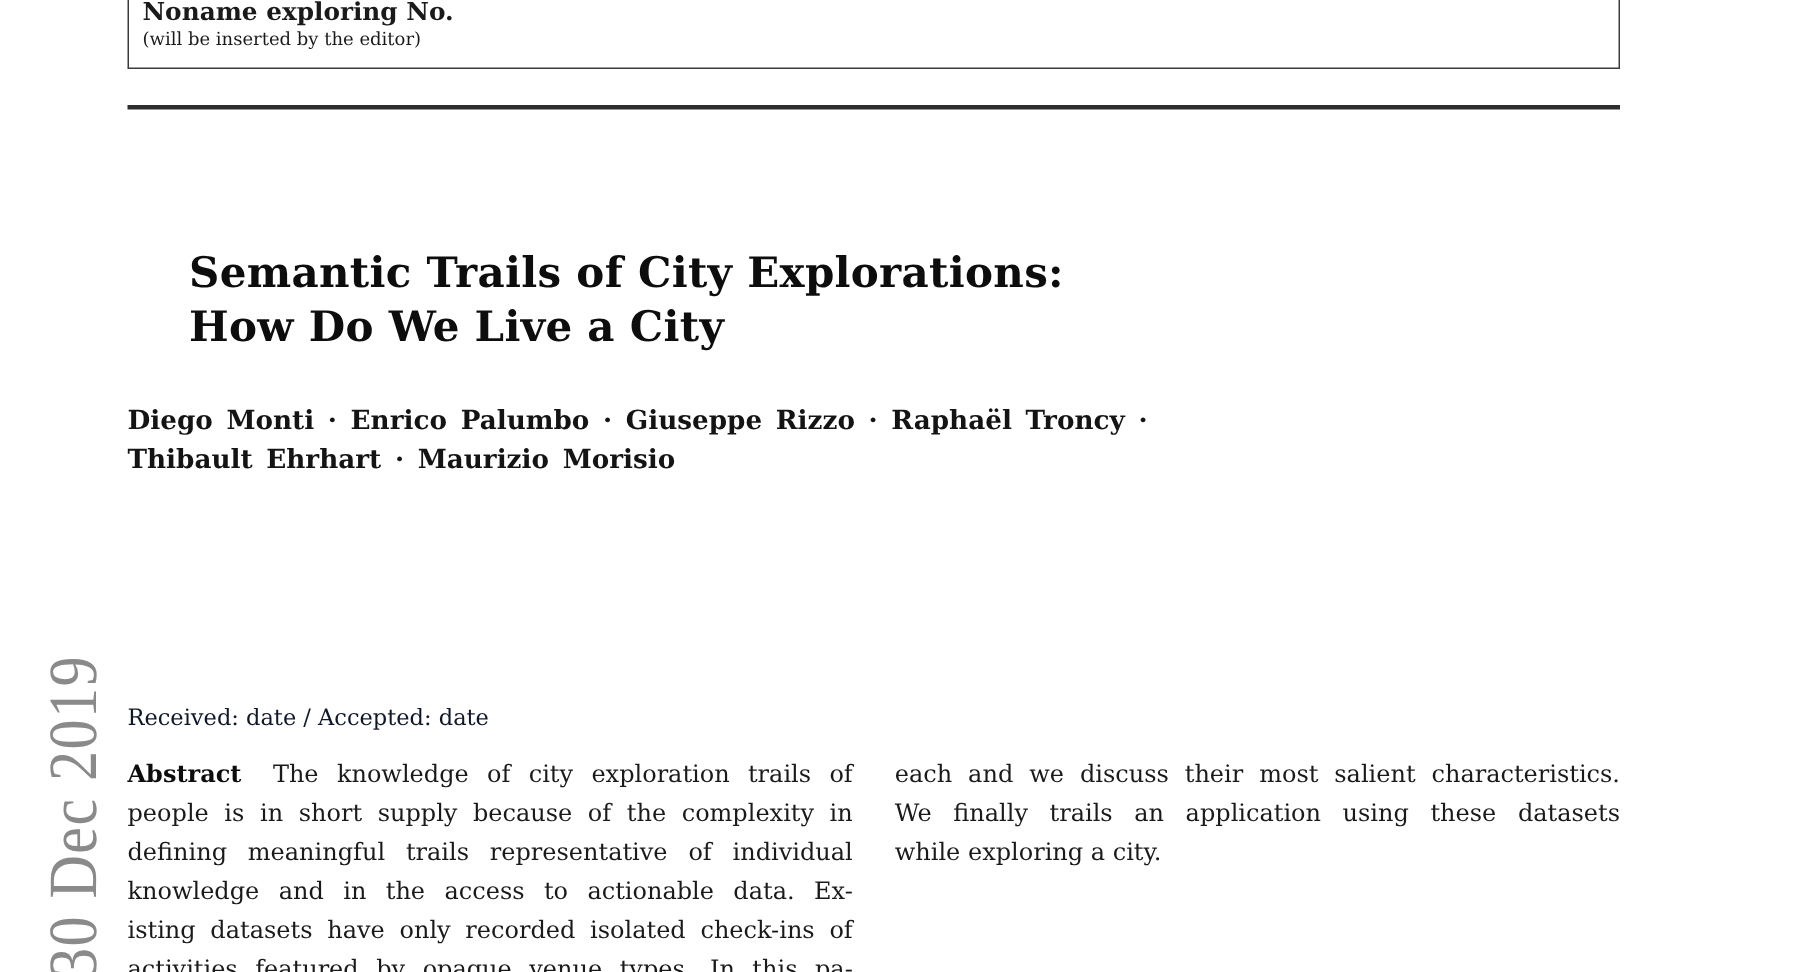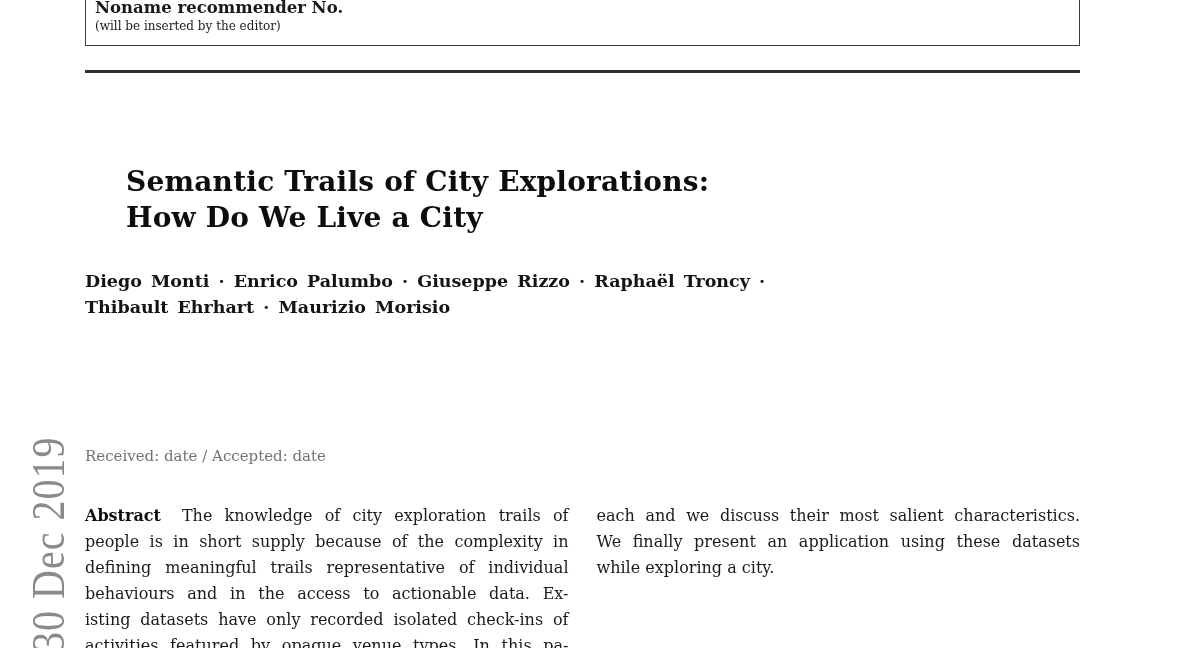--- a/index.html
+++ b/index.html
@@ -65,24 +65,24 @@
     font-size: 17.5px;
     line-height: 26px;
     font-weight: bold;
     color: #141414;
     word-spacing: 3px;
   }
 
   
   .received {
     position: absolute;
-    left: 85px; top: 446px;
+    left: 85px; top: 468px;
     font-size: 15px;
     line-height: 20px;
-    color: #737373;
+    color: #0f172a;
   }
 
   
   .cols {
     position: absolute;
     left: 85px; top: 503px;
     width: 995px;
     display: flex;
     gap: 28px;
   }
@@ -105,21 +105,21 @@
   }
 </style>
 </head>
 <body>
 
 <div class="stamp-wrap">
   <span>30 Dec 2019</span>
 </div>
 
 <div class="ms-box">
-  <div class="ms-line1">Noname recommender No.</div>
+  <div class="ms-line1">Noname exploring No.</div>
   <div class="ms-line2">(will be inserted by the editor)</div>
 </div>
 
 <div class="rule"></div>
 
 <h1 class="paper-title">
   <span class="tline">Semantic Trails of City Explorations:</span>
   <span class="tline">How Do We Live a City</span>
 </h1>
 
@@ -130,22 +130,22 @@
 
 <div class="received">Received: date / Accepted: date</div>
 
 <div class="cols">
   <div class="col">
     <div class="jl">
       <b class="ablabel">Abstract</b><span>The knowledge of city exploration trails of</span>
     </div>
     <div class="jl">people is in short supply because of the complexity in</div>
     <div class="jl">defining meaningful trails representative of individual</div>
-    <div class="jl">behaviours and in the access to actionable data. Ex-</div>
+    <div class="jl">knowledge and in the access to actionable data. Ex-</div>
     <div class="jl">isting datasets have only recorded isolated check-ins of</div>
     <div class="jl">activities featured by opaque venue types. In this pa-</div>
   </div>
   <div class="col">
     <div class="jl">each and we discuss their most salient characteristics.</div>
-    <div class="jl">We finally present an application using these datasets</div>
+    <div class="jl">We finally trails an application using these datasets</div>
     <div class="jl last">while exploring a city.</div>
   </div>
 </div>
 
 </body></html>

